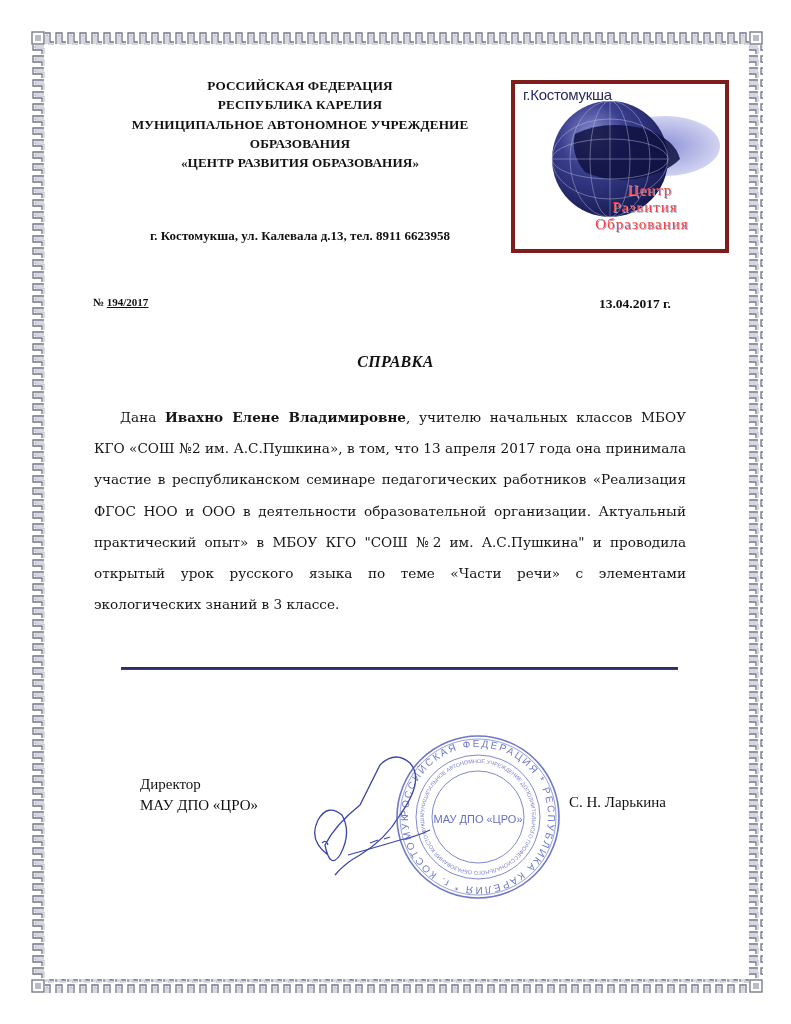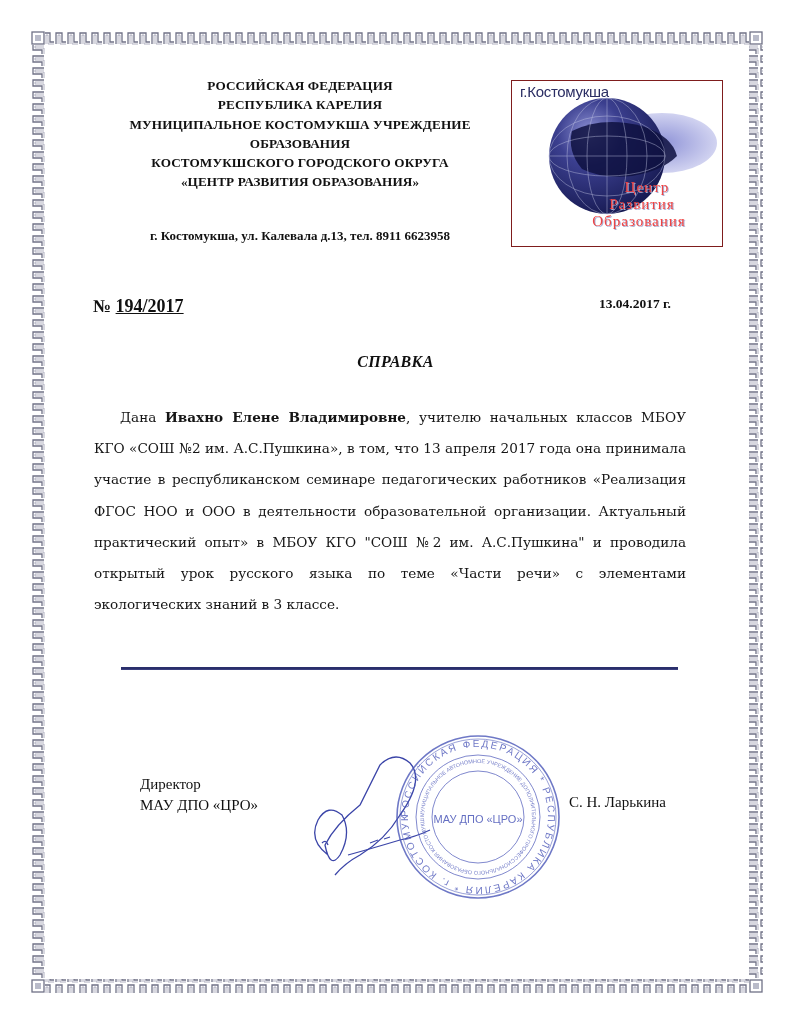--- a/index.html
+++ b/index.html
@@ -1,26 +1,26 @@
 <!DOCTYPE html>
 <html><head>
 <meta charset="utf-8">
 <style>
   html, body { margin: 0; padding: 0; background: #ffffff; }
   body { width: 791px; height: 1024px; position: relative; overflow: hidden; font-family: "Liberation Serif", serif; color: #111; }
   .frame { position: absolute; left: 31px; top: 31px; width: 732px; height: 962px; }
   .header { position: absolute; left: 100px; top: 76px; width: 400px; text-align: center; font-weight: bold; font-size: 13.2px; line-height: 19.3px; letter-spacing: 0.1px; }
   .address { position: absolute; left: 100px; top: 226px; width: 400px; text-align: center; font-weight: bold; font-size: 13px; line-height: 19px; }
-  .logo { position: absolute; left: 511px; top: 80px; width: 210px; height: 165px; border: 1px solid #7f1d1d; background: #fff; overflow: hidden; }
+  .logo { position: absolute; left: 511px; top: 80px; width: 210px; height: 165px; border: 4px solid #7f1d1d; background: #fff; overflow: hidden; }
   .logo-city { position: absolute; left: 8px; top: 2px; font-family: "Liberation Sans", sans-serif; font-size: 15px; color: #2a2d63; letter-spacing: -0.3px; }
   .logo-text { position: absolute; left: 62px; width: 140px; text-align: center; font-family: "Liberation Serif", serif; font-size: 15px; color: #ef4444; letter-spacing: 1px; text-shadow: 1px 1px 0 #a8aed3; }
   .logo-t1 { top: 98px; left: 80px; width: 110px; }
   .logo-t2 { top: 115px; left: 70px; width: 120px; }
   .logo-t3 { top: 132px; left: 52px; width: 150px; }
-  .docnum { position: absolute; left: 93px; top: 296px; font-weight: bold; font-size: 18px; text-align: right; }
+  .docnum { position: absolute; left: 93px; top: 296px; font-weight: bold; font-size: 11px; text-align: right; }
   .docnum .num { text-decoration: underline; }
   .docdate { position: absolute; right: 120px; top: 296px; font-weight: bold; font-size: 13.5px; }
   .title { position: absolute; left: 0; width: 791px; top: 353px; text-align: center; font-weight: bold; font-style: italic; font-size: 16px; letter-spacing: 0.3px; }
   .body { position: absolute; left: 94px; top: 402px; width: 592px; font-family: "DejaVu Serif", serif; font-size: 13.6px; line-height: 31.2px; text-align: justify; text-indent: 26px; color: #151515; }
   .body b { font-weight: bold; }
   .rule { position: absolute; left: 121px; top: 667px; width: 557px; height: 2px; background: #2a2f6b; box-shadow: 0 1px 0 #3b3f7e; }
   .sign-left { position: absolute; left: 140px; top: 774px; font-size: 15px; line-height: 21px; }
   .sign-right { position: absolute; left: 569px; top: 794px; font-size: 15px; }
   .stamp { position: absolute; left: 394px; top: 733px; width: 168px; height: 168px; }
   .signature { position: absolute; left: 300px; top: 745px; width: 140px; height: 140px; }
@@ -49,23 +49,22 @@
   <rect x="722" y="4" width="6" height="6" fill="#b9bbc9"></rect>
   <rect x="1" y="949" width="12" height="12" fill="none" stroke="#6f7186" stroke-width="1.3"></rect>
   <rect x="4" y="952" width="6" height="6" fill="#b9bbc9"></rect>
   <rect x="719" y="949" width="12" height="12" fill="none" stroke="#6f7186" stroke-width="1.3"></rect>
   <rect x="722" y="952" width="6" height="6" fill="#b9bbc9"></rect>
 </svg>
 
 <div class="header">
   <div>РОССИЙСКАЯ ФЕДЕРАЦИЯ</div>
   <div>РЕСПУБЛИКА КАРЕЛИЯ</div>
-  <div>МУНИЦИПАЛЬНОЕ КОСТОМУКША УЧРЕЖДЕНИЕ</div>
+  <div>МУНИЦИПАЛЬНОЕ АВТОНОМНОЕ УЧРЕЖДЕНИЕ</div>
   <div>ОБРАЗОВАНИЯ</div>
-  <div>КОСТОМУКШСКОГО ГОРОДСКОГО ОКРУГА</div>
   <div>«ЦЕНТР РАЗВИТИЯ ОБРАЗОВАНИЯ»</div>
 </div>
 
 <div class="address">
   <div>г. Костомукша, ул. Калевала д.13, тел. 8911 6623958</div>
 </div>
 
 <div class="logo">
   <svg width="210" height="165" viewBox="0 0 210 165" style="position:absolute;left:0;top:0">
     <defs>

